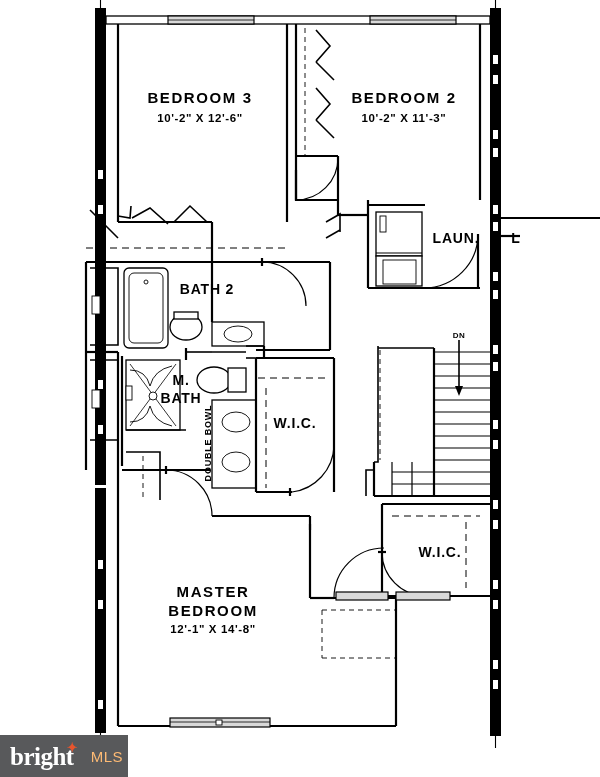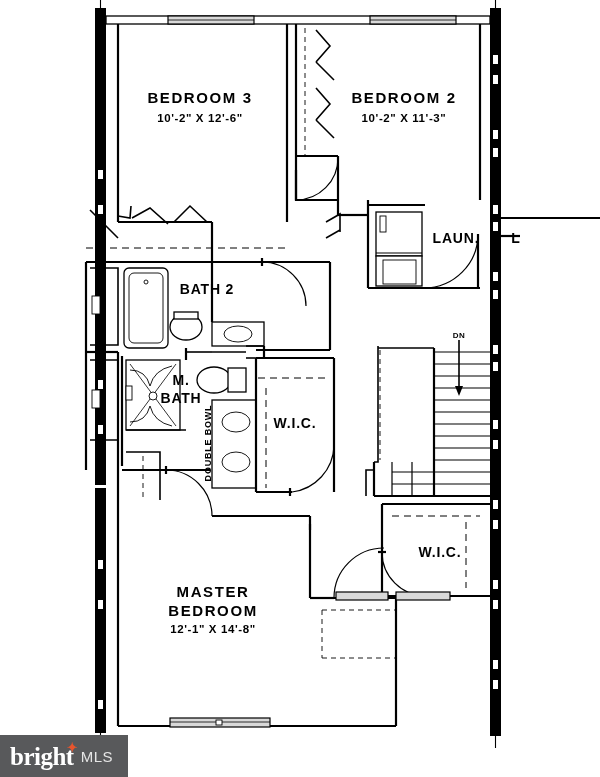--- a/index.html
+++ b/index.html
@@ -53,26 +53,26 @@
     position: absolute;
     right: -2px;
     top: -1px;
     width: 9px;
     height: 9px;
     color: #e8552d;
     font-size: 13px;
     line-height: 9px;
   }
   #watermark .wm-mls {
-    color: #e5e5e5;
+    color: #fdba74;
     font-family: "Liberation Sans", sans-serif;
     font-size: 15px;
     font-weight: 400;
     letter-spacing: 0.5px;
-    margin-left: 7px;
+    margin-left: 17px;
     line-height: 1;
     text-align: center;
   }
   
   .room-name {
     font-family: "Liberation Sans", sans-serif;
     font-size: 15px;
     font-weight: 700;
     letter-spacing: 1.6px;
     fill: #000000;

